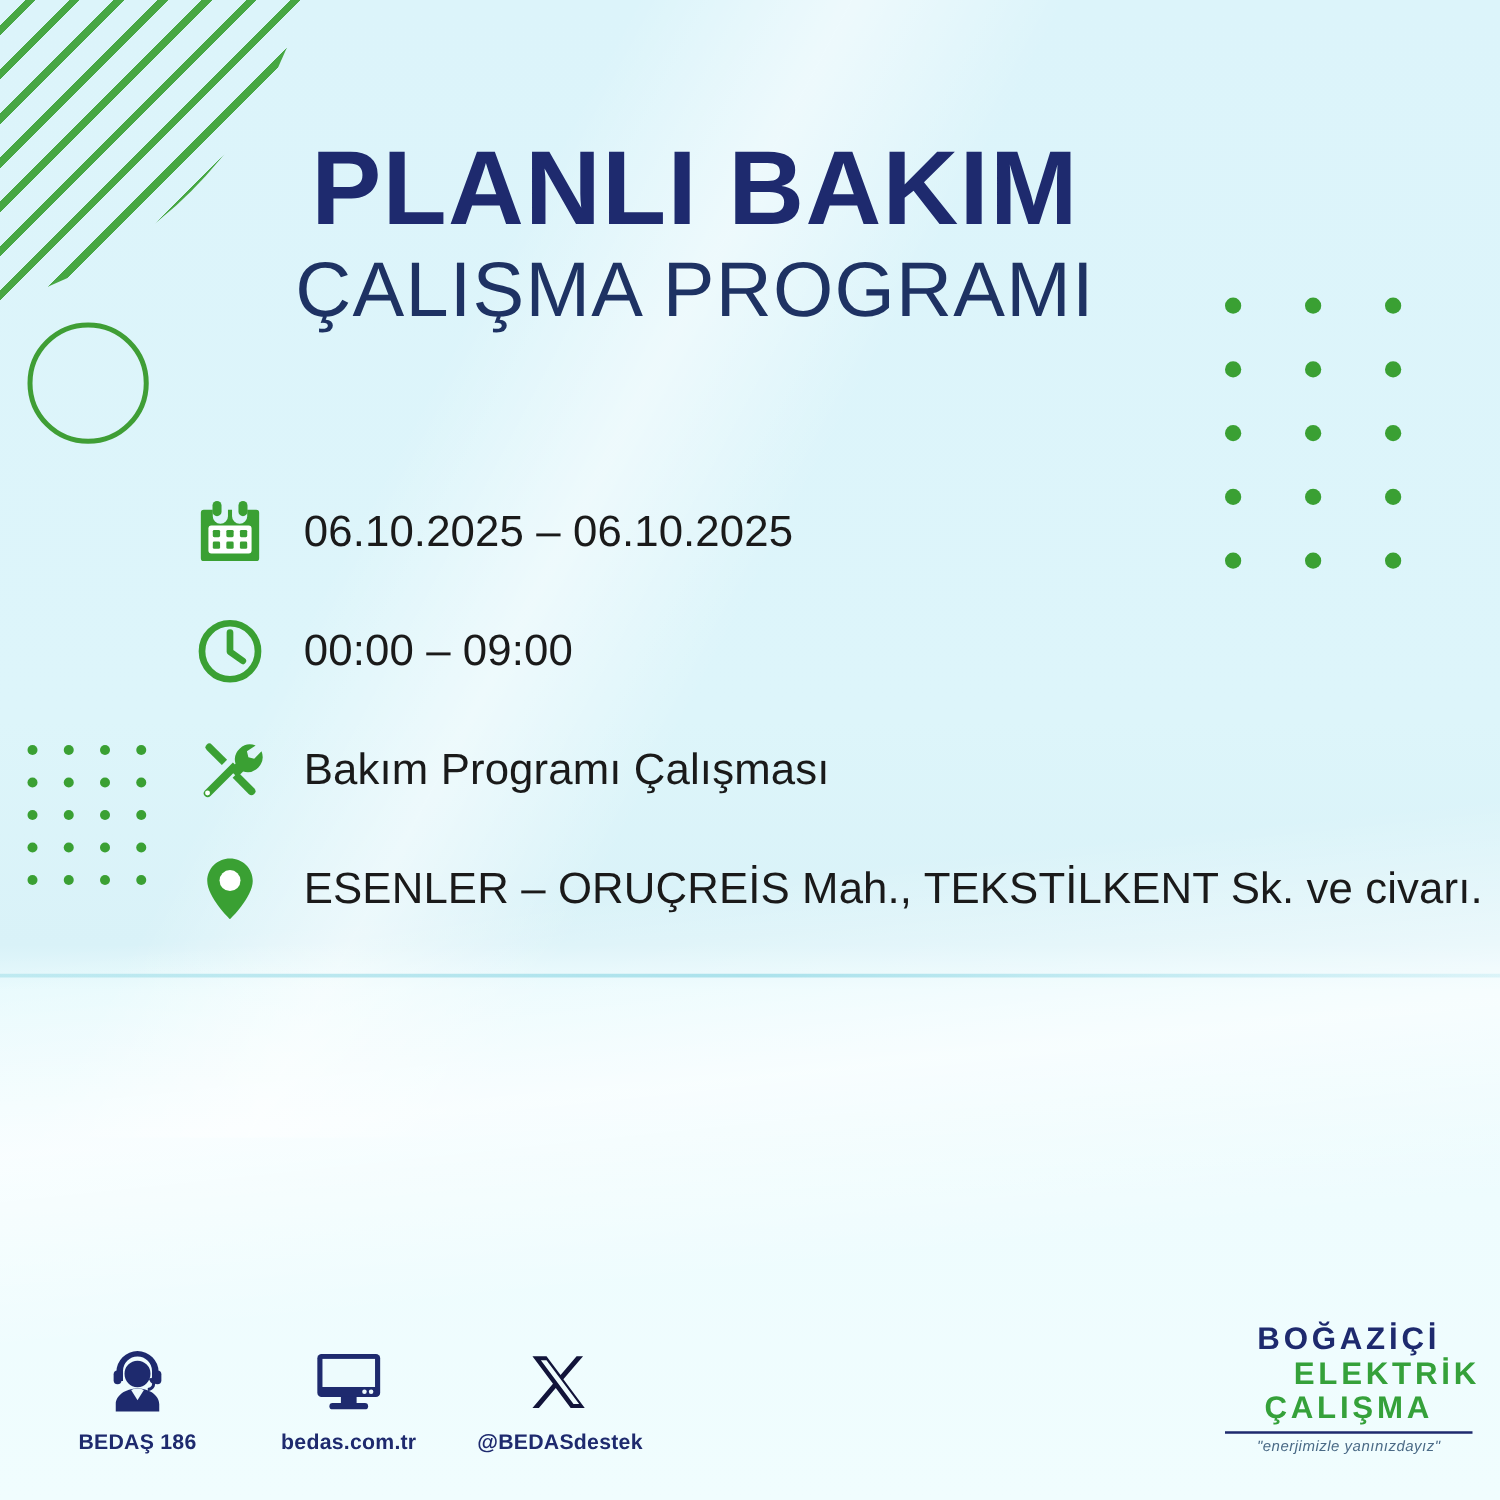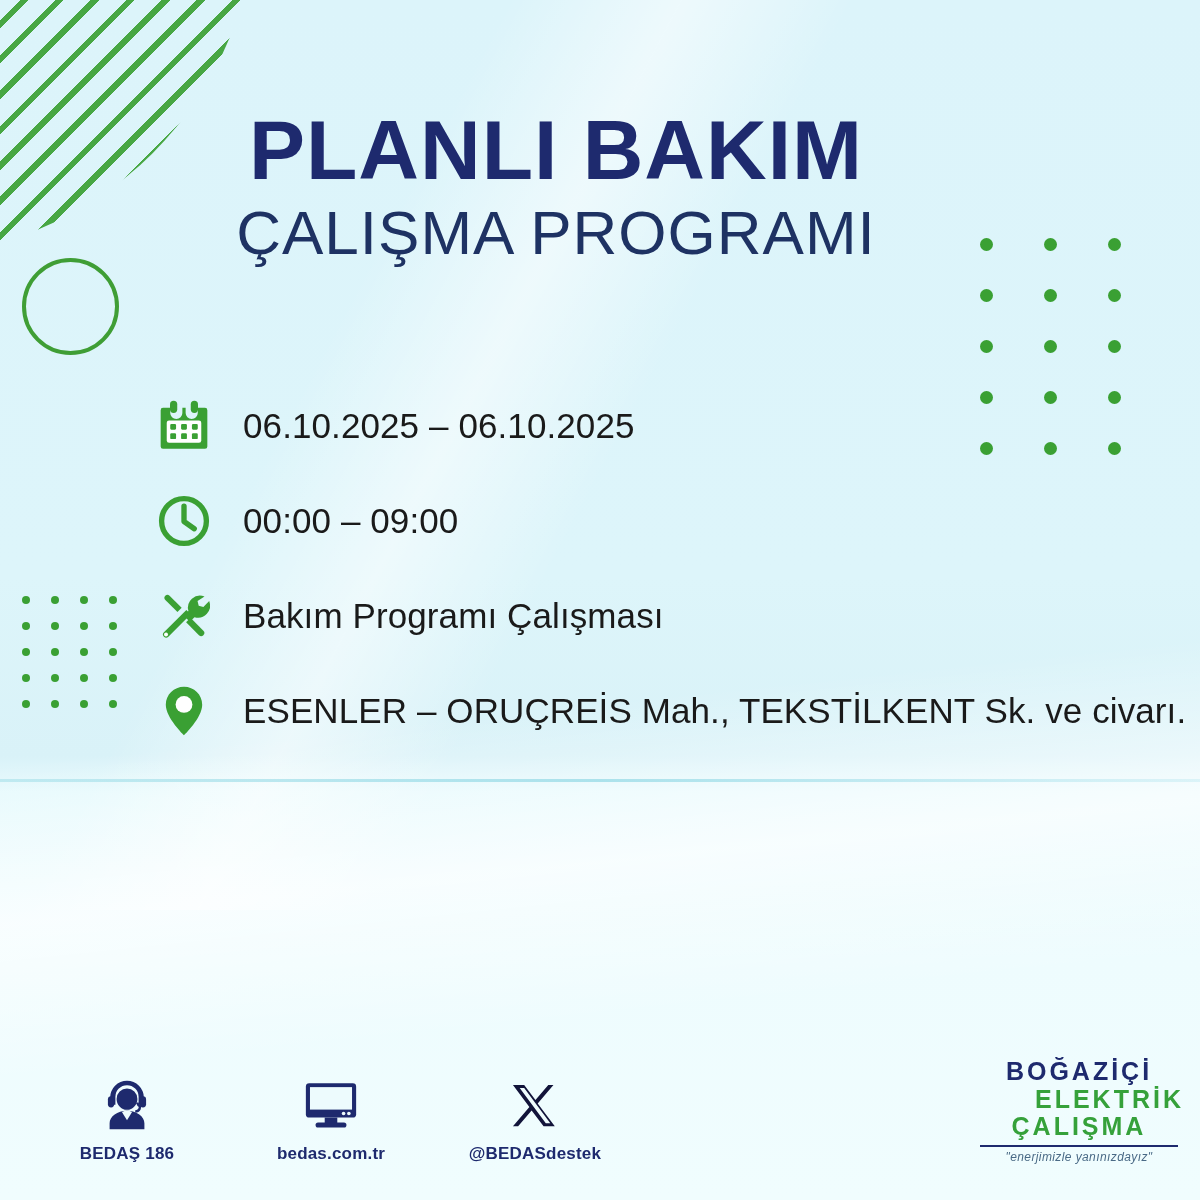--- a/index.html
+++ b/index.html
@@ -87,21 +87,21 @@
   
   .info { position:absolute; left:153px; top:378px; width:1030px; }
   .row { display:flex; align-items:center; height:95px; }
   .row .ic { width:62px; flex:0 0 62px; display:flex; align-items:center; justify-content:center; }
   .row .tx {
     margin-left:28px; font-size:35px; color:#1a1a1a;
     white-space:nowrap; letter-spacing:.1px;
   }
 
   
-  .contacts { position:absolute; left:57px; top:1072px; display:flex; gap:64px; }
+  .contacts { position:absolute; left:40px; top:1072px; display:flex; gap:29px; }
   .contact { width:140px; text-align:center; }
   .contact .cic { height:62px; display:flex; align-items:flex-end; justify-content:center; }
   .contact .clb {
     margin-top:10px; font-size:17px; font-weight:bold;
     color:#1e2a6e; letter-spacing:.2px; white-space:nowrap;
   }
 
   
   .brand { position:absolute; right:16px; top:1058px; width:210px; text-align:center; }
   .brand .l1 { font-size:25px; font-weight:bold; letter-spacing:3px; color:#1e2a6e; line-height:1.1; }

